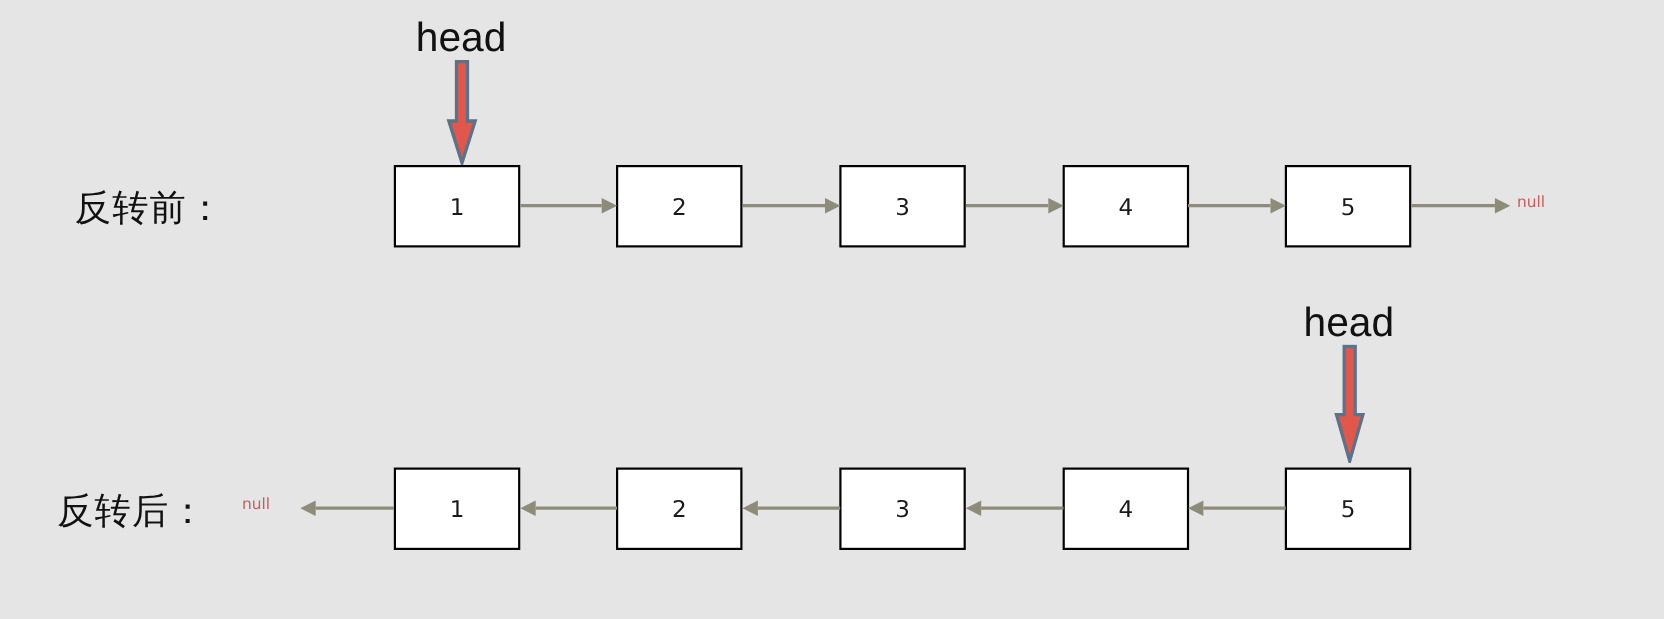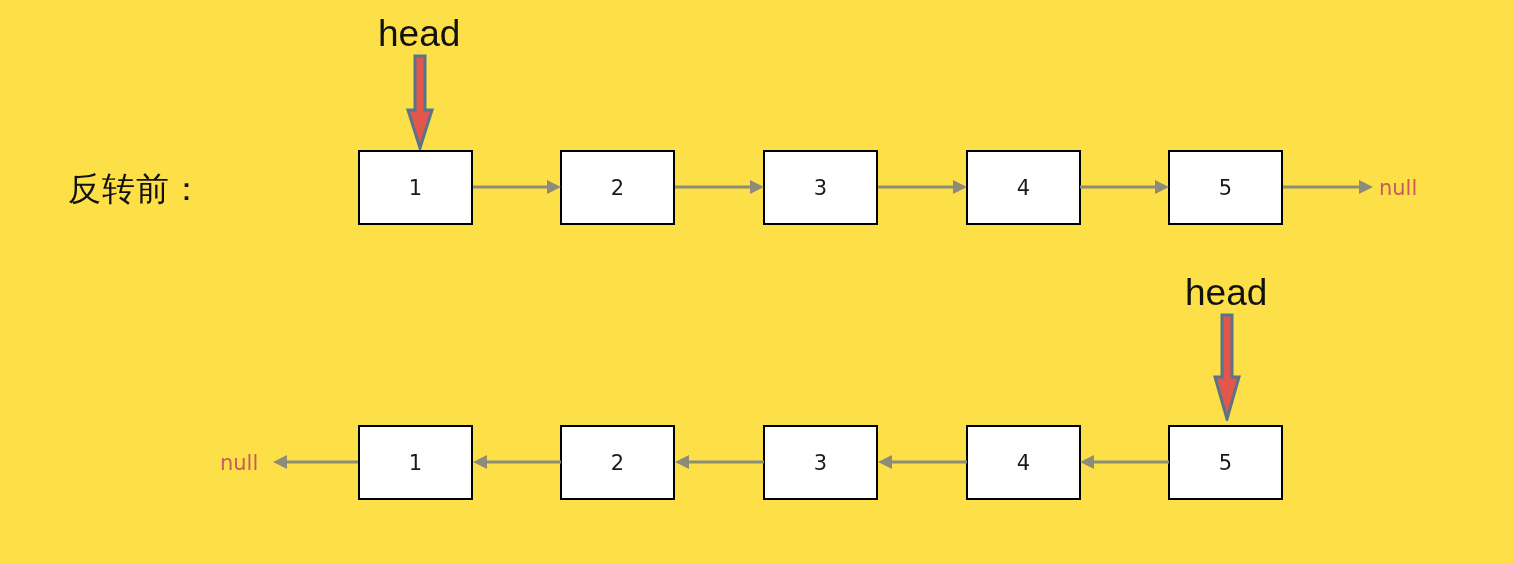--- a/index.html
+++ b/index.html
@@ -7,21 +7,21 @@
     padding: 0;
     background: #ffffff;
   }
   body {
     font-family: "Liberation Sans", "DejaVu Sans", sans-serif;
   }
   #canvas {
     position: relative;
     width: 1513px;
     height: 563px;
-    background: #fde047;
+    background: #e5e5e5;
     overflow: hidden;
   }
   .row-label {
     position: absolute;
     font-size: 33px;
     color: #111111;
     font-family: "DejaVu Sans", "Liberation Sans", sans-serif;
     white-space: nowrap;
     letter-spacing: 1px;
   }
@@ -39,21 +39,21 @@
     color: #1a1a1a;
     font-family: "DejaVu Sans", "Liberation Sans", sans-serif;
   }
   .link {
     position: absolute;
     height: 20px;
     pointer-events: none;
   }
   .null-label {
     position: absolute;
-    font-size: 21px;
+    font-size: 14px;
     color: #c85c5c;
     font-family: "DejaVu Sans", "Liberation Sans", sans-serif;
     white-space: nowrap;
   }
   .head-label {
     position: absolute;
     font-size: 37px;
     color: #111111;
     font-family: "Liberation Sans", "DejaVu Sans", sans-serif;
     white-space: nowrap;
@@ -114,20 +114,21 @@
   </svg>
 
   <div class="null-label" style="left:1379px; top:176px;">null</div>
 
   <div class="head-label" style="left:1185px; top:272px;">head</div>
 
   <svg class="head-arrow" style="left:1211px; top:313px;" width="32" height="108" viewBox="0 0 32 108">
     <path d="M11,2 L21,2 L21,64 L28,64 L16,106 L4,64 L11,64 Z" fill="#e2574c" stroke="#5a7389" stroke-width="3" stroke-linejoin="miter"></path>
   </svg>
 
+  <div class="row-label" style="left:52px; top:442px;">反转后：</div>
 
   <div class="null-label" style="left:220px; top:451px;">null</div>
 
   <svg class="link" style="left:273px; top:452px;" width="85" height="20" viewBox="0 0 85 20">
     <line x1="14" y1="10" x2="85" y2="10" stroke="#8c8c79" stroke-width="3"></line>
     <path d="M14,3 L0,10 L14,17 Z" fill="#8c8c79"></path>
   </svg>
 
   <div class="node" style="left:358px; top:425px;">
     <span>1</span>

